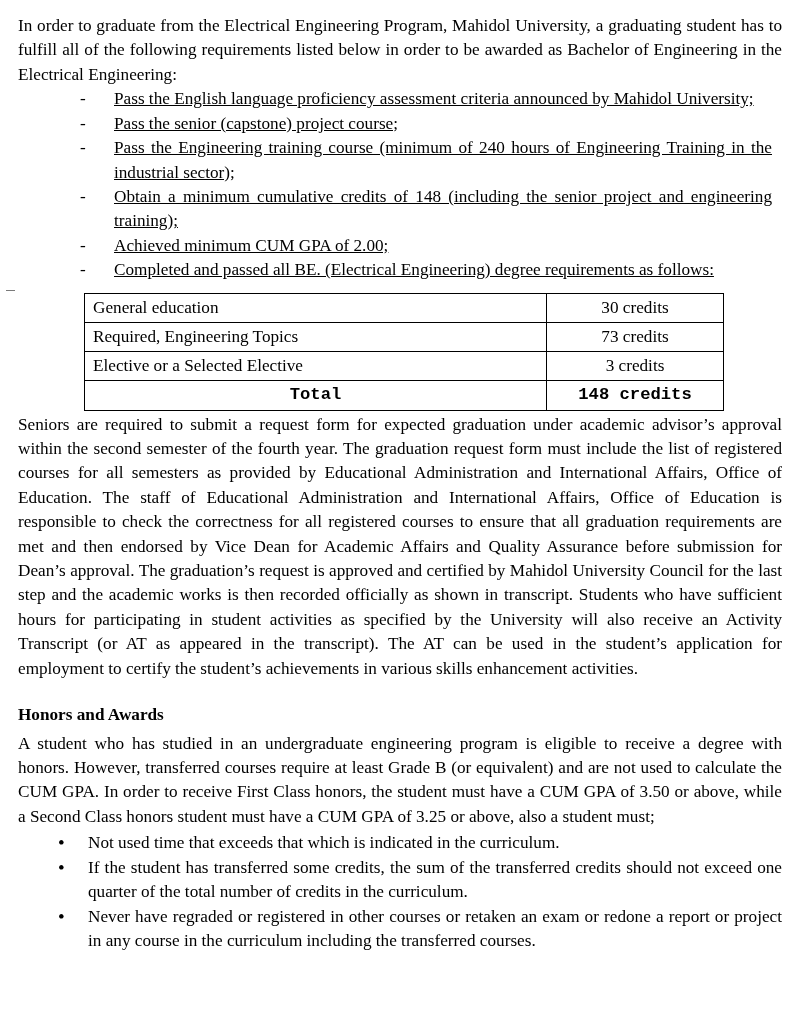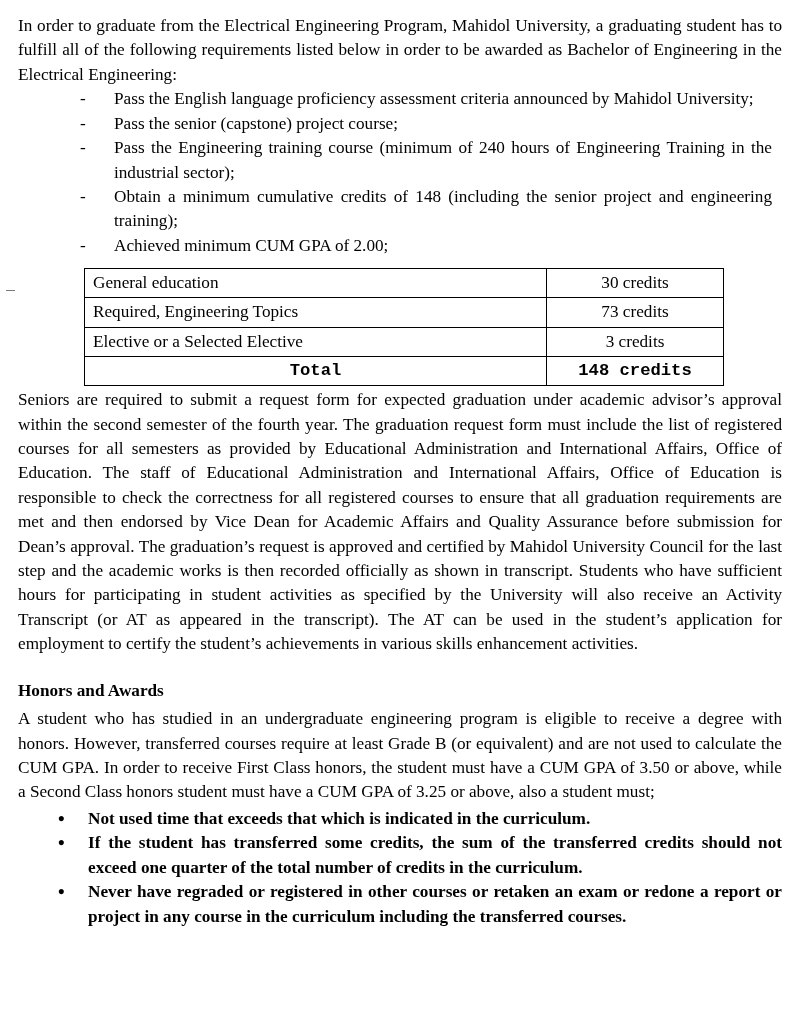--- a/index.html
+++ b/index.html
@@ -27,20 +27,21 @@
     text-align: justify;
     text-justify: inter-word;
   }
   .intro {
     margin-bottom: 10px;
   }
   ul.dash-list {
     list-style: none;
     margin: 0 10px 10px 0;
     padding: 0 0 0 62px;
+    text-decoration: underline;
   }
   ul.dash-list > li {
     position: relative;
     font-size: 17.2px;
     line-height: 1.42;
     text-align: justify;
     padding-left: 34px;
     margin: 0;
   }
   ul.dash-list > li::before {
@@ -84,21 +85,20 @@
     margin: 22px 0 4px 0;
     line-height: 1.42;
   }
   .honors-para {
     margin-top: 0;
   }
   ul.bullet-list {
     list-style: none;
     margin: 2px 0 0 0;
     padding: 0 0 0 40px;
-    font-weight: bold;
   }
   ul.bullet-list > li {
     position: relative;
     font-size: 17.2px;
     line-height: 1.42;
     text-align: justify;
     padding-left: 30px;
     margin: 0;
   }
   ul.bullet-list > li::before {
@@ -125,20 +125,21 @@
   <div class="tick-left"></div>
 
   <p class="para intro">In order to graduate from the Electrical Engineering Program, Mahidol University, a graduating student has to fulfill all of the following requirements listed below in order to be awarded as Bachelor of Engineering in the Electrical Engineering:</p>
 
   <ul class="dash-list">
     <li>Pass the English language proficiency assessment criteria announced by Mahidol University;</li>
     <li>Pass the senior (capstone) project course;</li>
     <li>Pass the Engineering training course (minimum of 240 hours of Engineering Training in the industrial sector);</li>
     <li>Obtain a minimum cumulative credits of 148   (including the senior project and engineering training);</li>
     <li>Achieved minimum CUM GPA of 2.00;</li>
+    <li>Completed and passed all BE. (Electrical Engineering) degree requirements as follows:</li>
   </ul>
 
   <table class="credits">
     <tbody>
       <tr>
         <td class="label">General education</td>
         <td class="value">30 credits</td>
       </tr>
       <tr>
         <td class="label">Required,  Engineering Topics</td>

